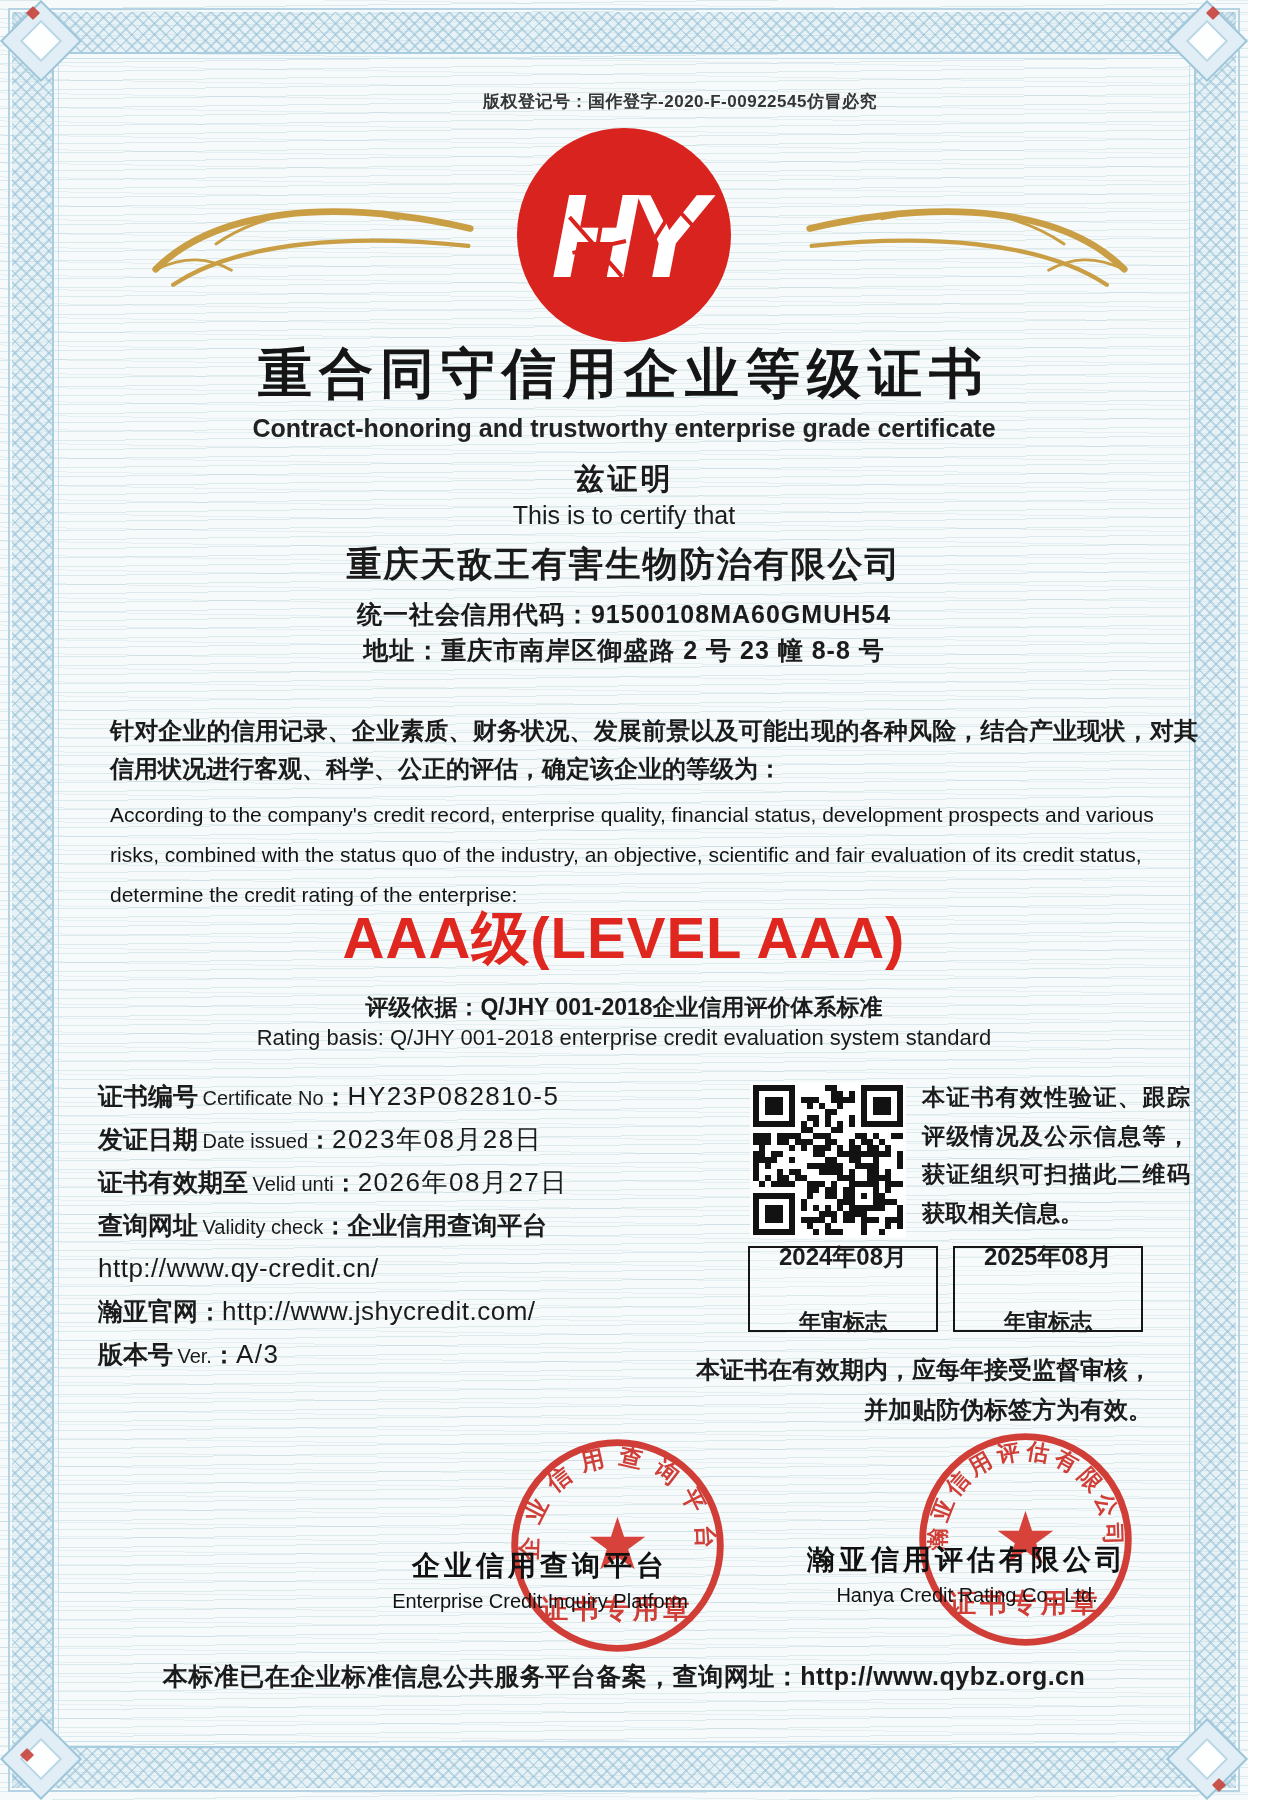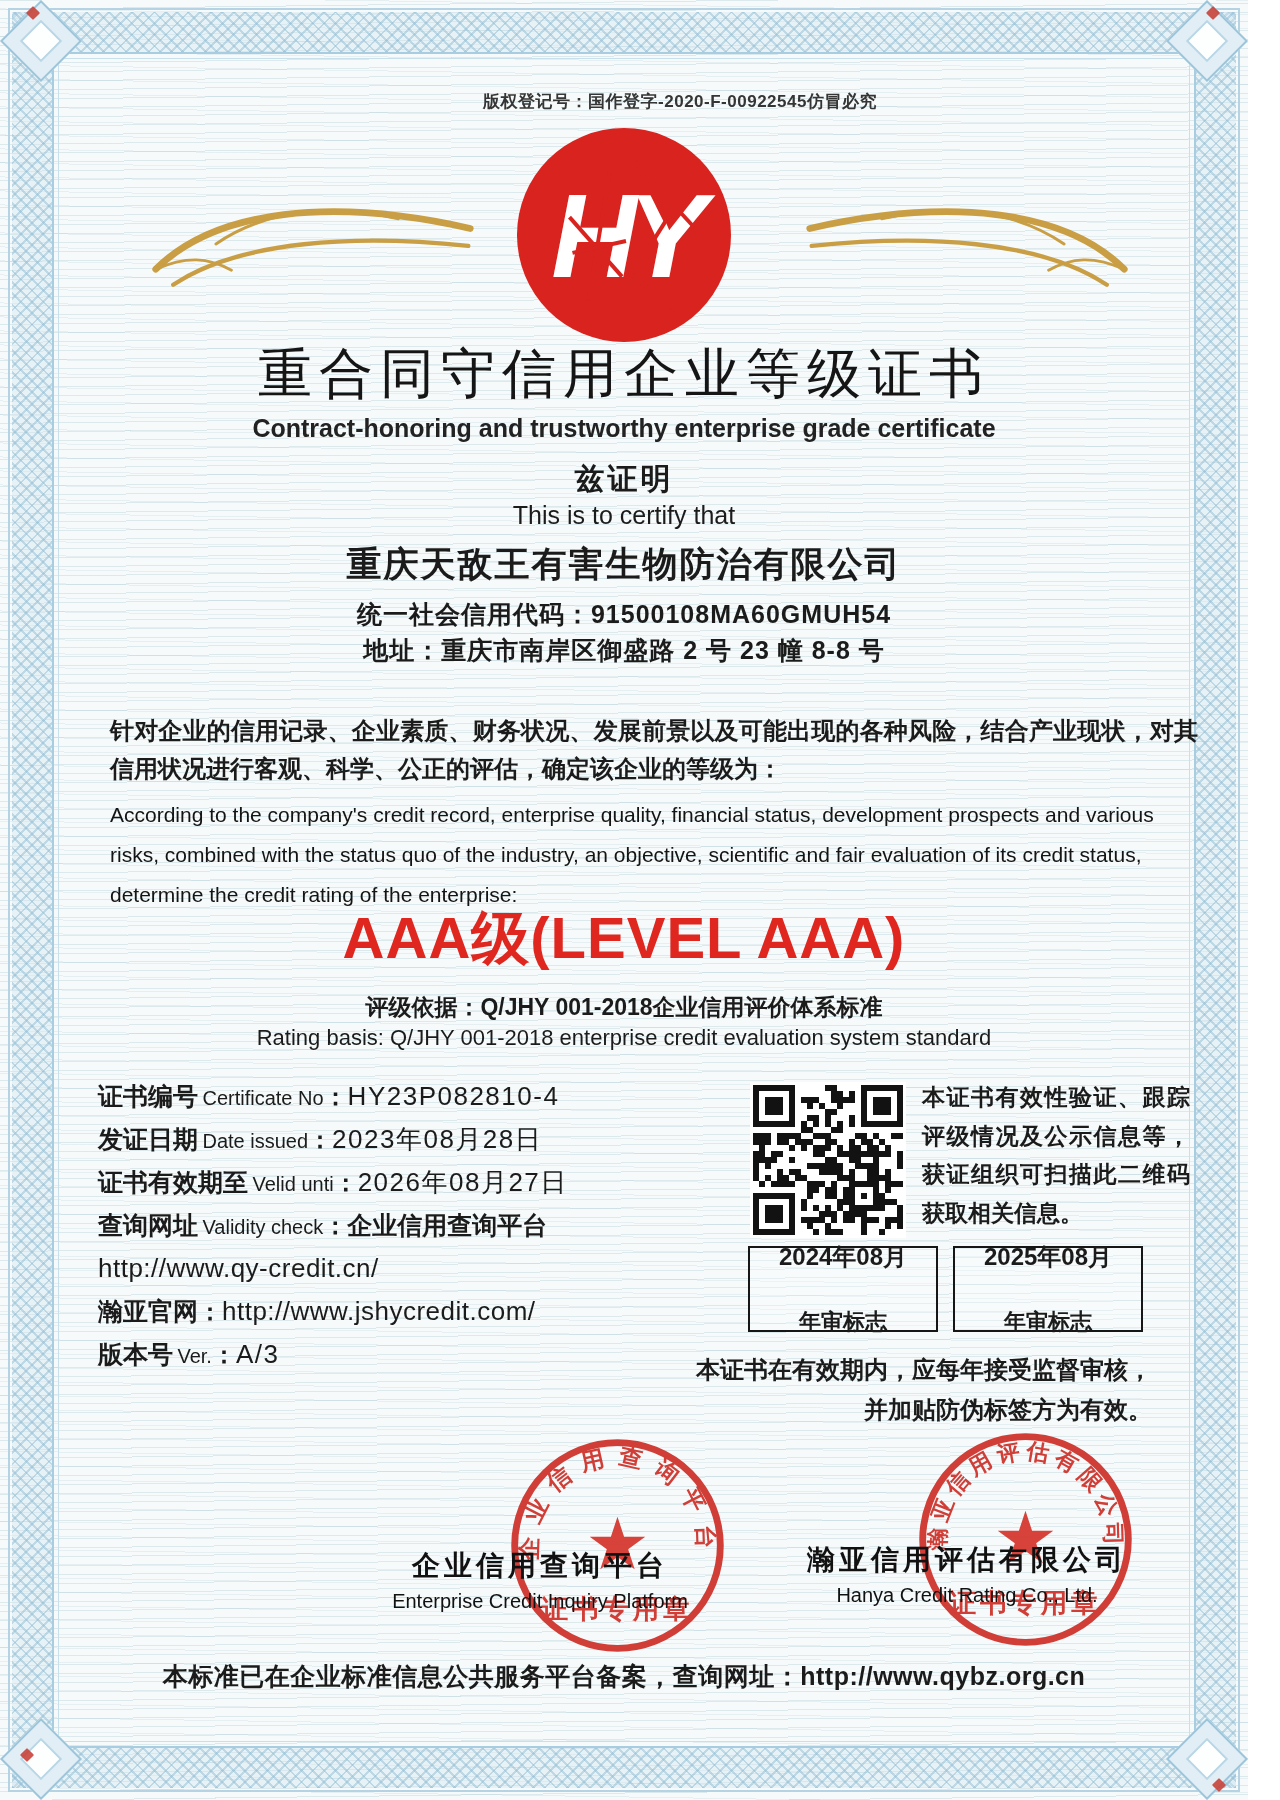--- a/index.html
+++ b/index.html
@@ -35,21 +35,21 @@
 
   .copyright{position:absolute;left:0;right:0;top:90px;text-align:center;transform:translateX(56px);
     font-size:17px;font-weight:700;color:#353535;letter-spacing:.5px;}
 
   .logo{position:absolute;left:50%;top:126px;transform:translateX(-50%);width:218px;height:218px;}
   .flourish{position:absolute;width:330px;height:130px;}
   .flourish.l{left:148px;top:178px;}
   .flourish.r{left:802px;top:178px;transform:scaleX(-1);}
 
   .t-center{position:absolute;left:0;right:0;text-align:center;}
-  .title-cn{top:338px;font-size:54px;font-weight:400;letter-spacing:7px;color:#151515;}
+  .title-cn{top:338px;font-size:54px;font-weight:700;letter-spacing:7px;color:#151515;}
   .title-en{top:414px;font-size:25px;font-weight:600;color:#222;}
   .certify-cn{top:459px;font-size:30px;font-weight:600;letter-spacing:3px;}
   .certify-en{top:501px;font-size:25px;font-weight:500;}
   .company{top:541px;font-size:35px;font-weight:800;letter-spacing:2px;}
   .credit-code{top:598px;font-size:25px;font-weight:600;letter-spacing:1px;}
   .address{top:634px;font-size:25px;font-weight:600;letter-spacing:1px;}
 
   .paragraphs{position:absolute;left:110px;top:712px;width:1088px;}
   .para-cn{font-size:24px;font-weight:600;line-height:38px;text-align:justify;}
   .para-en{margin-top:7px;font-size:21px;font-weight:400;line-height:40px;color:#141414;}
@@ -159,21 +159,21 @@
     <div class="para-en">According to the company's credit record, enterprise quality, financial status, development prospects and various risks, combined with the status quo of the industry, an objective, scientific and fair evaluation of its credit status, determine the credit rating of the enterprise:</div>
   </div>
 
   <div class="t-center rating">AAA级(LEVEL AAA)</div>
   <div class="t-center basis-cn">评级依据：Q/JHY 001-2018企业信用评价体系标准</div>
   <div class="t-center basis-en">Rating basis: Q/JHY 001-2018 enterprise credit evaluation system standard</div>
 
   <div class="details">
     <div class="detail-line">
       <span class="dl-cn">证书编号</span>
-      <span class="dl-en">Certificate No</span><span class="dl-sep">：</span><span class="dl-val">HY23P082810-4</span>
+      <span class="dl-en">Certificate No</span><span class="dl-sep">：</span><span class="dl-val">HY23P082810-5</span>
     </div>
     <div class="detail-line">
       <span class="dl-cn">发证日期</span>
       <span class="dl-en">Date issued</span><span class="dl-sep">：</span><span class="dl-val">2023年08月28日</span>
     </div>
     <div class="detail-line">
       <span class="dl-cn">证书有效期至</span>
       <span class="dl-en">Velid unti</span><span class="dl-sep">：</span><span class="dl-val">2026年08月27日</span>
     </div>
     <div class="detail-line">

